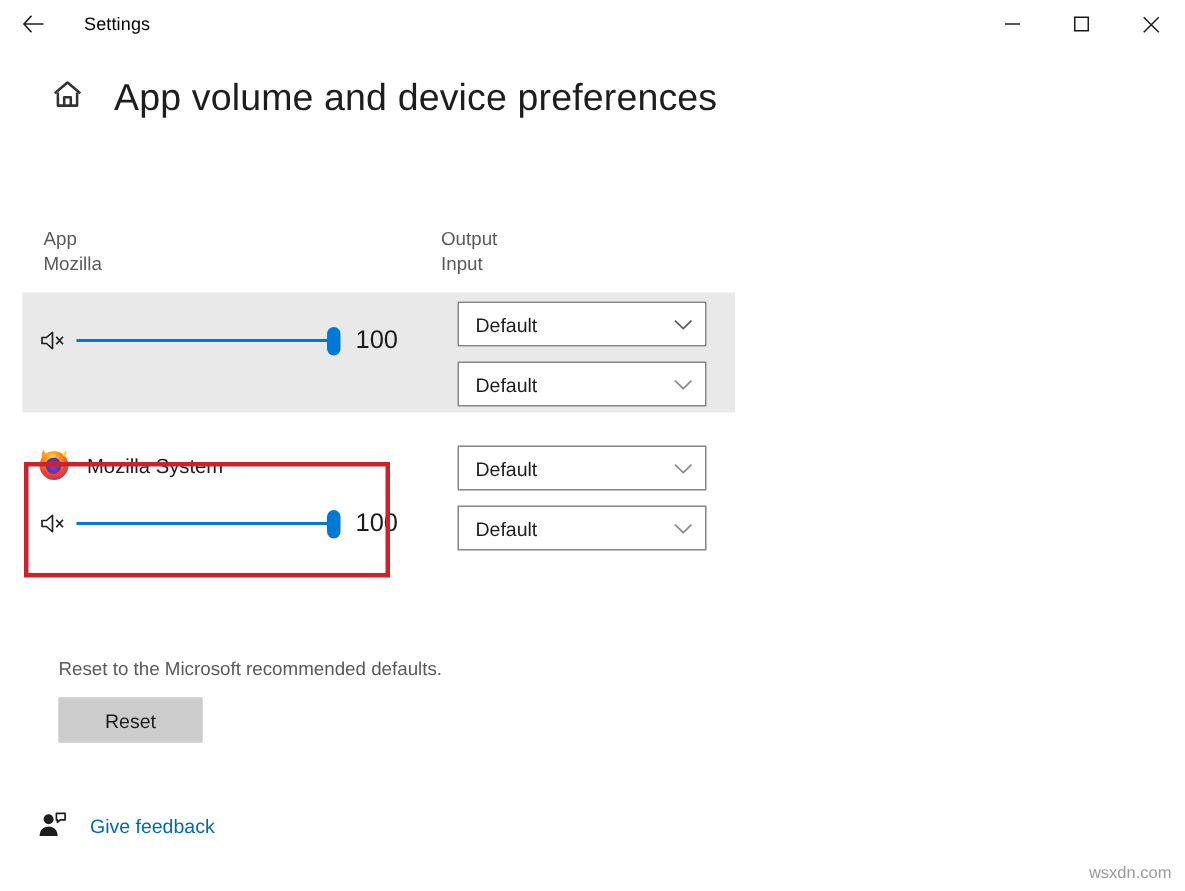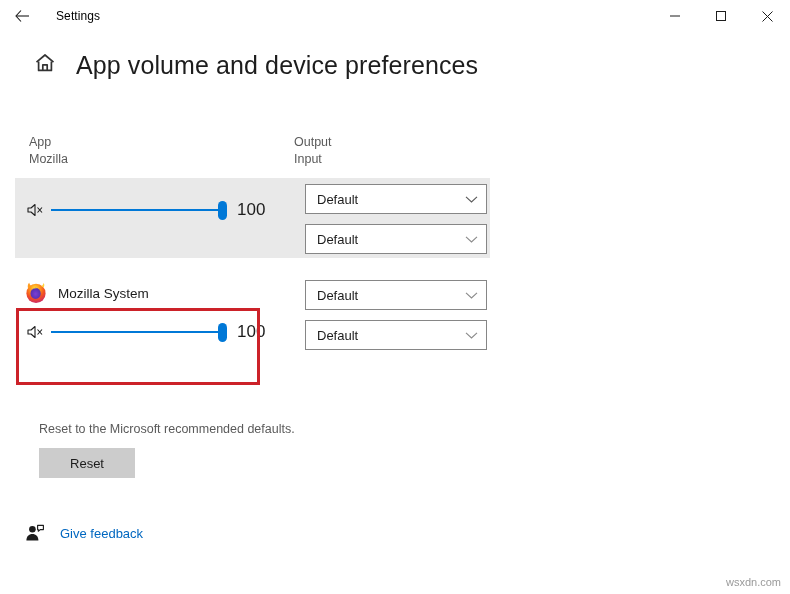--- a/index.html
+++ b/index.html
@@ -61,21 +61,21 @@
   .page-title {
     font-size: 25px;
     font-weight: 400;
     color: #1d1d1d;
     letter-spacing: 0.1px;
   }
 
   
   .col-headers {
     position: relative;
-    margin-top: 52px;
+    margin-top: 69px;
     padding-left: 23px;
     height: 44px;
     font-size: 12.5px;
     color: #5a5a5a;
   }
   .col-head {
     position: absolute;
     line-height: 17px;
   }
   .col-head-app { left: 29px; top: 0; }
@@ -158,21 +158,21 @@
   }
 
   
   .app-row-right {
     position: absolute;
     left: 290px;
     top: 6px;
     width: 180px;
   }
   .combo {
-    width: 182px;
+    width: 166px;
     height: 30px;
     background: #ffffff;
     border: 1px solid #868686;
     display: flex;
     align-items: center;
     padding: 0 8px 0 11px;
     justify-content: space-between;
   }
   .combo + .combo { margin-top: 10px; }
   .combo-label {

